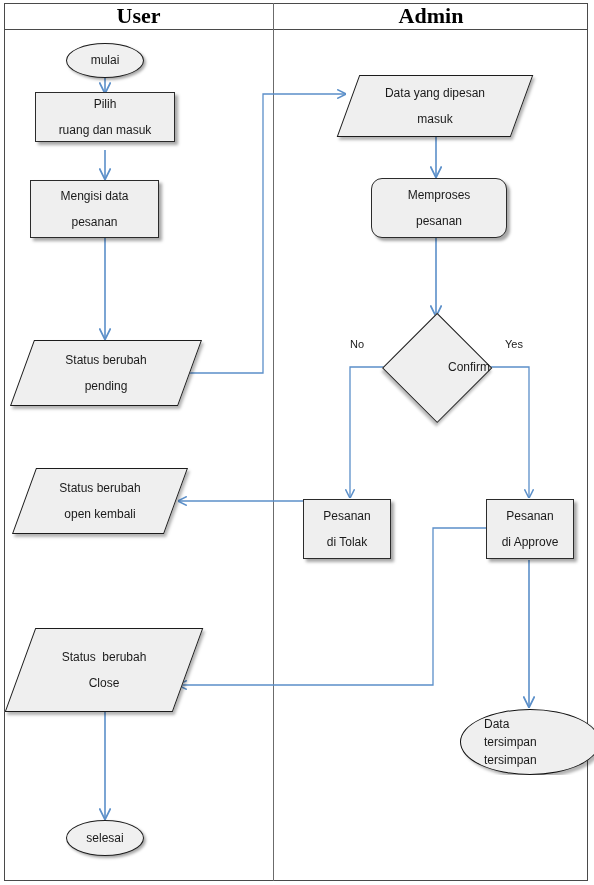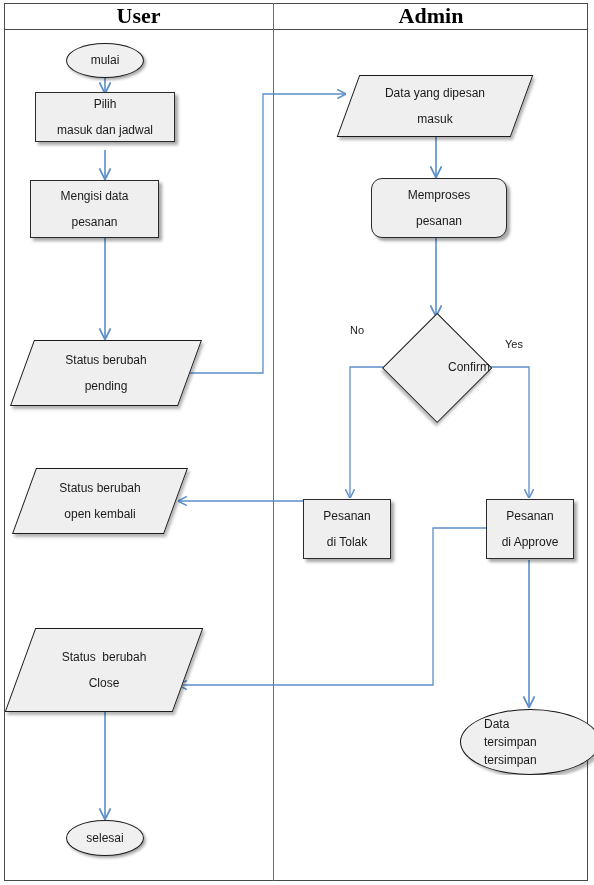--- a/index.html
+++ b/index.html
@@ -233,21 +233,21 @@
 
     <path d="M 105 712 L 105 818" marker-end="url(#ah)"></path>
   </svg>
 
   <div class="node shape-terminator" style="left:66px; top:43px; width:78px; height:35px;">
     <span class="ln">mulai</span>
   </div>
 
   <div class="node shape-process" style="left:35px; top:92px; width:140px; height:50px;">
     <span class="ln">Pilih</span>
-    <span class="ln">masuk dan jadwal</span>
+    <span class="ln">ruang dan masuk</span>
   </div>
 
   <div class="node shape-process" style="left:30px; top:180px; width:129px; height:58px;">
     <span class="ln">Mengisi data</span>
     <span class="ln">pesanan</span>
   </div>
 
   <div class="node shape-data" style="left:22px; top:340px; width:168px; height:66px;">
     <span class="skin"></span>
     <span class="txt">
@@ -289,21 +289,21 @@
     <span class="ln">pesanan</span>
   </div>
 
   <div class="node shape-decision" style="left:382px; top:313px; width:108px; height:108px;">
     <span class="skin"></span>
     <span class="txt">
       <span class="ln">Confirm</span>
     </span>
   </div>
 
-  <div class="branch-label" style="left:350px; top:324px;">No</div>
+  <div class="branch-label" style="left:350px; top:338px;">No</div>
   <div class="branch-label" style="left:505px; top:338px;">Yes</div>
 
   <div class="node shape-process" style="left:303px; top:499px; width:88px; height:60px;">
     <span class="ln">Pesanan</span>
     <span class="ln">di Tolak</span>
   </div>
 
   <div class="node shape-process" style="left:486px; top:499px; width:88px; height:60px;">
     <span class="ln">Pesanan</span>
     <span class="ln">di Approve</span>

